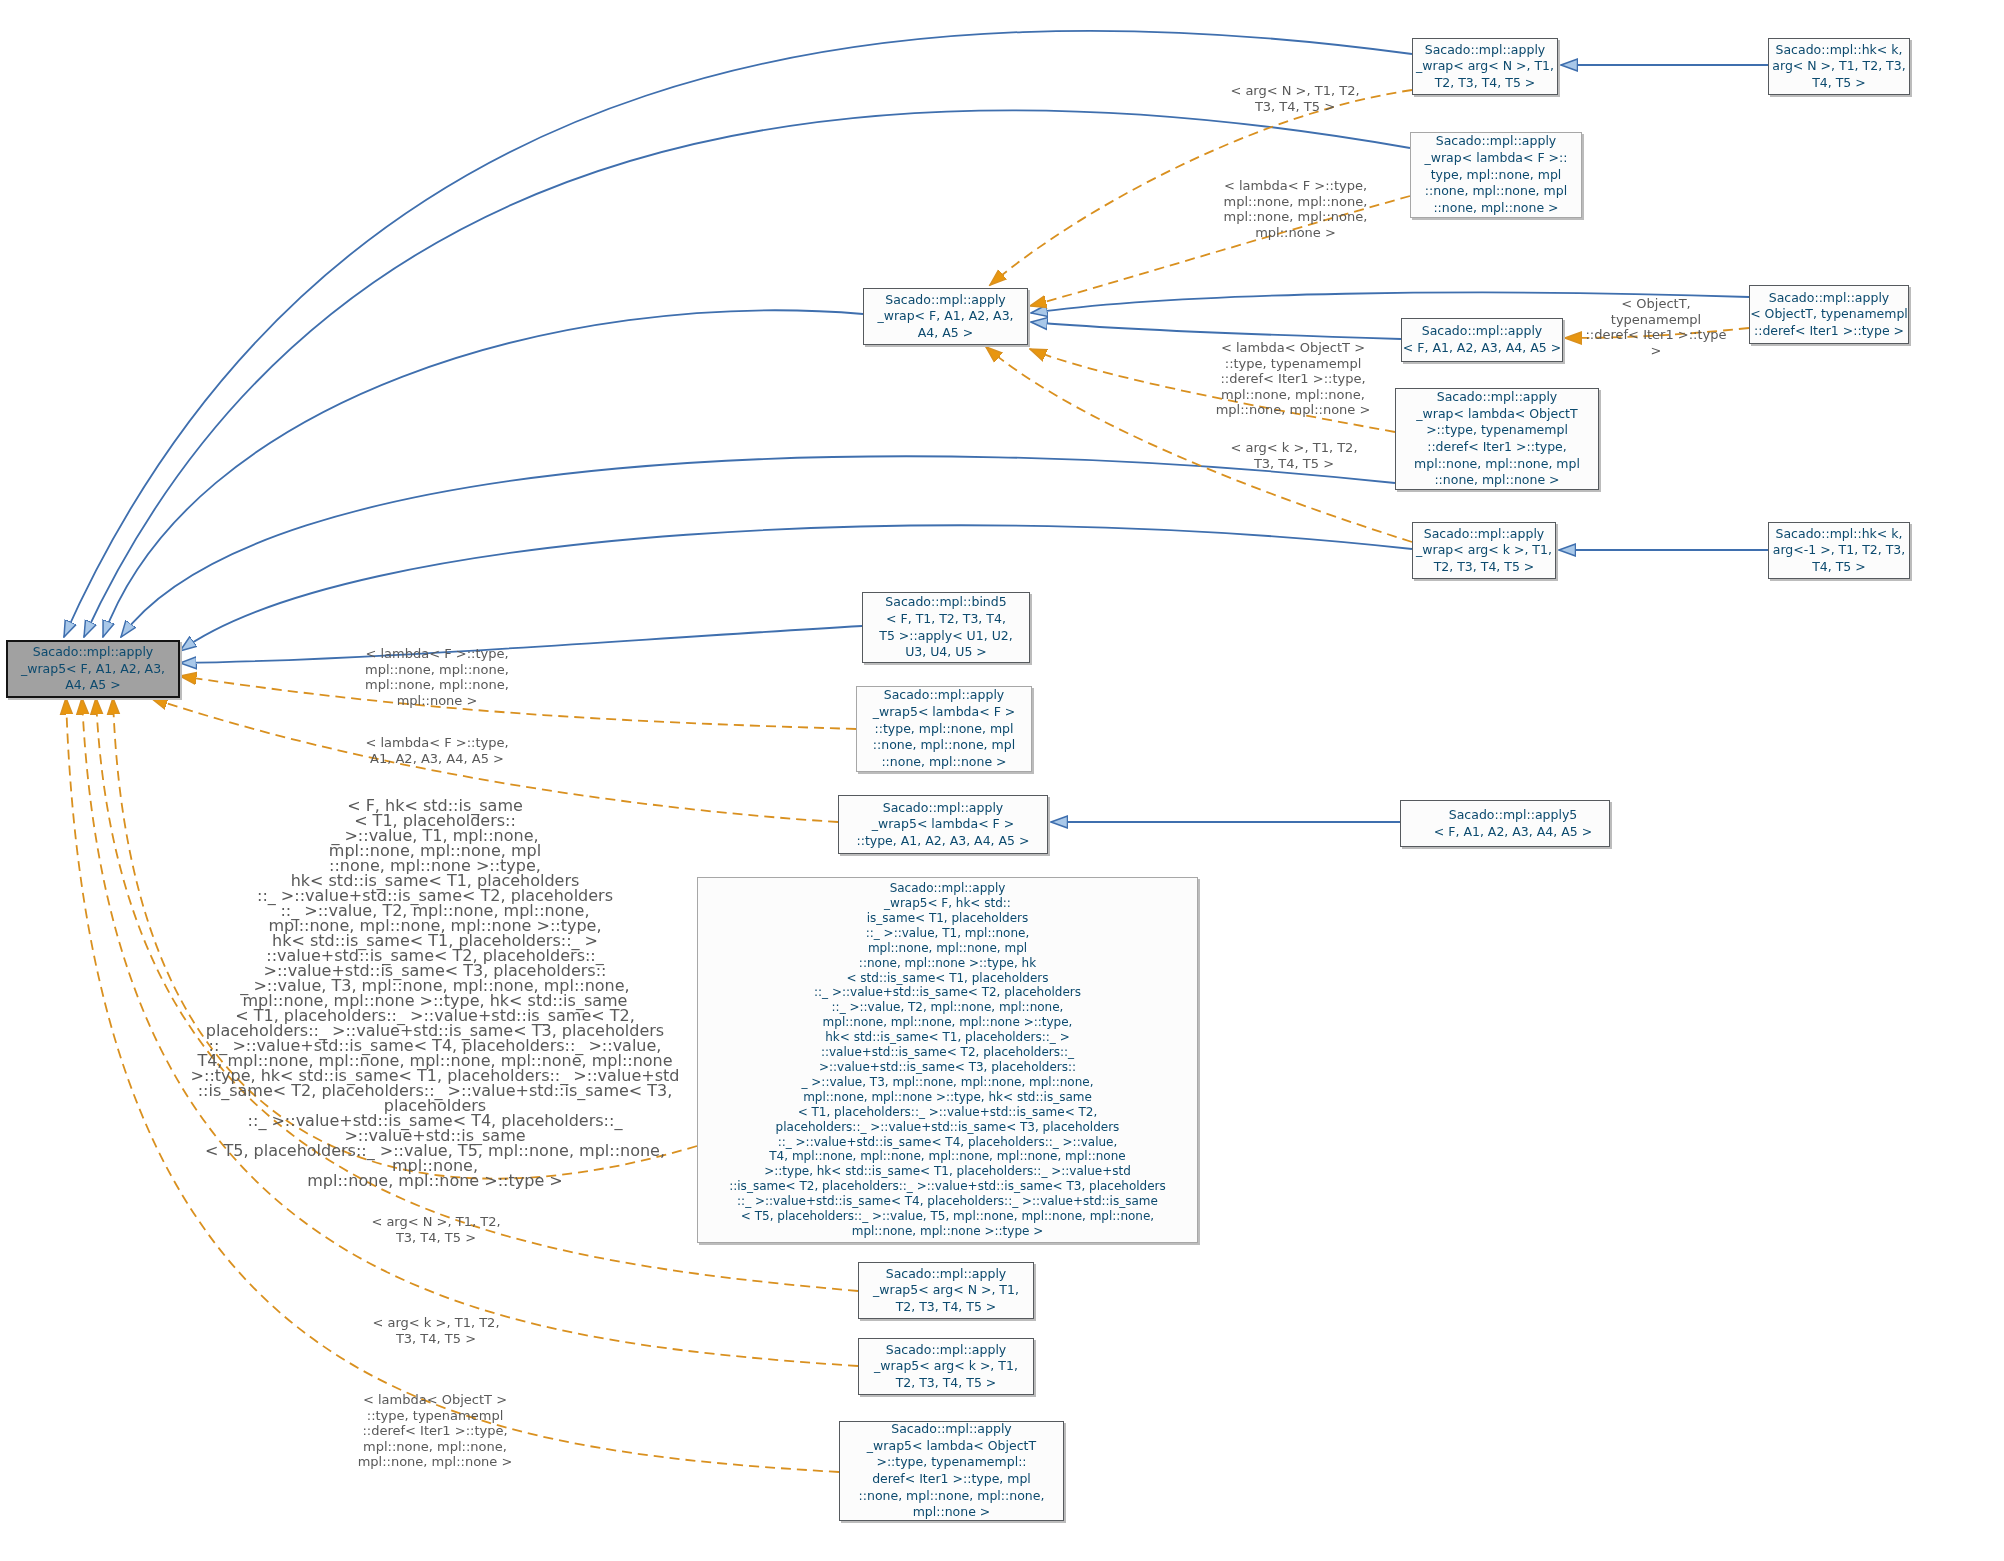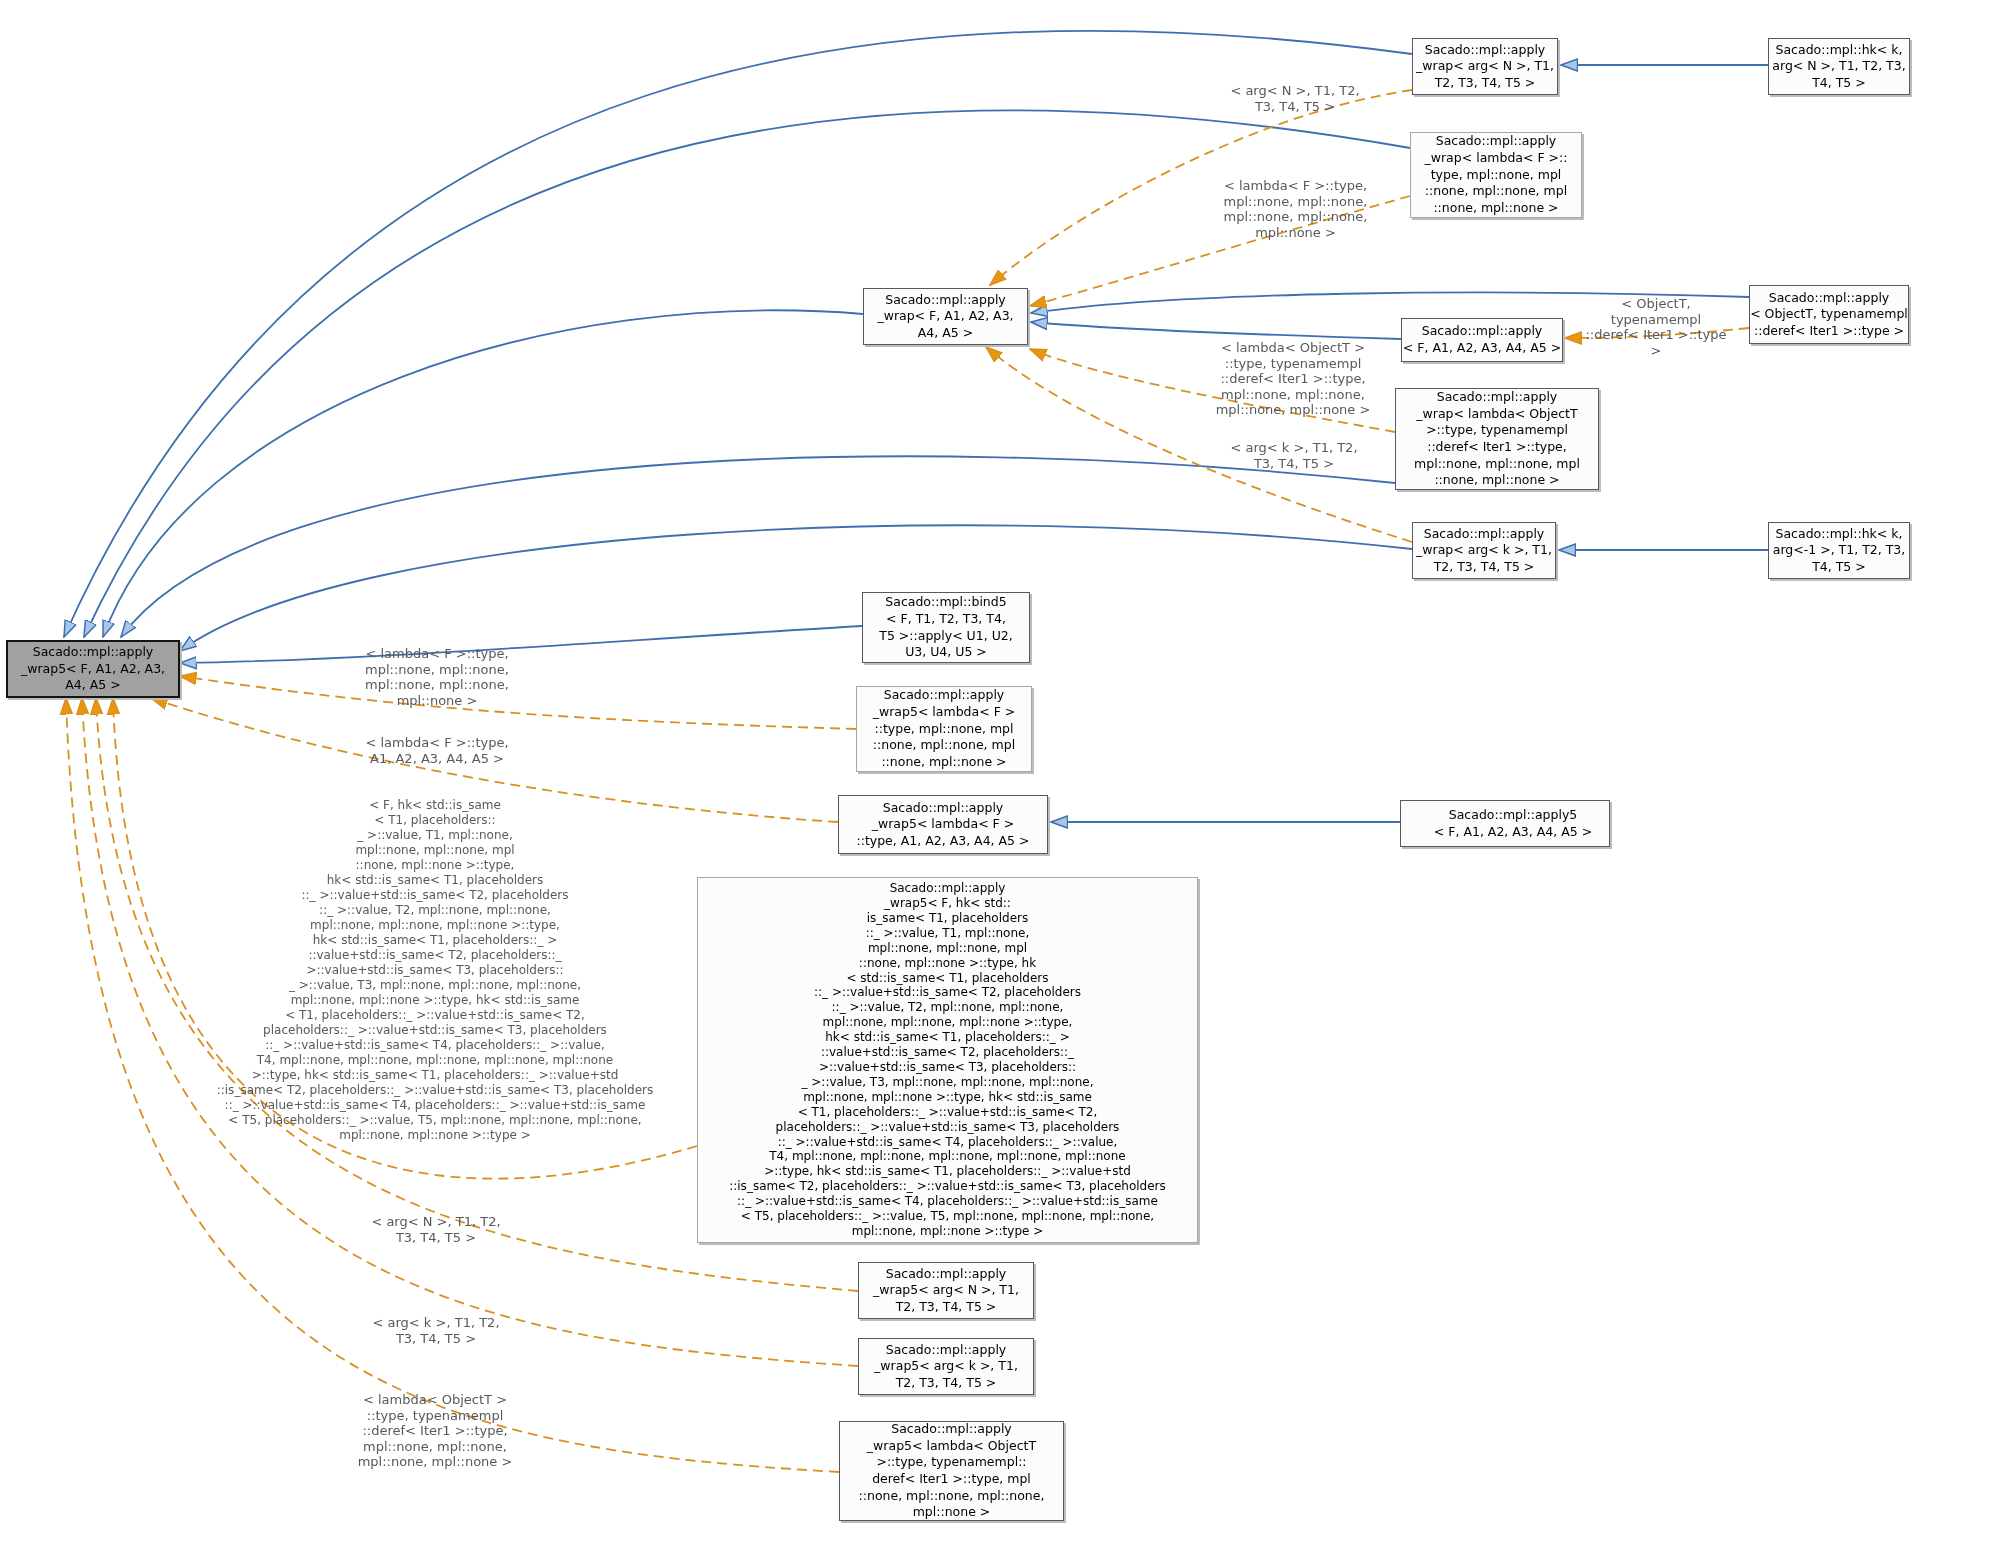--- a/index.html
+++ b/index.html
@@ -3,28 +3,28 @@
 <meta charset="utf-8">
 <style>
   html,body{margin:0;padding:0;}
   body{width:2004px;height:1561px;position:relative;background:#ffffff;
        font-family:"DejaVu Sans","Liberation Sans",sans-serif;overflow:hidden;}
   svg.edges{position:absolute;left:0;top:0;z-index:0;}
   .edge-inherit{stroke:#3f6fae;stroke-width:1.8;fill:none;}
   .edge-template{stroke:#d9901f;stroke-width:1.8;fill:none;stroke-dasharray:10 6;}
   .node{position:absolute;display:flex;align-items:center;justify-content:center;
         background:#fcfcfc;border:1px solid #565a5e;box-shadow:2px 2px 0 #bcbcbc;
-        text-align:center;font-size:12.5px;line-height:1.33;color:#000000;z-index:2;}
+        text-align:center;font-size:12.5px;line-height:1.33;color:#0c4a6e;z-index:2;}
   .node span{white-space:pre-line;}
   .node.light{border-color:#a7a7a7;}
   .node.main{background:#a1a1a1;border:2px solid #141414;}
   .node.big{font-size:12px;line-height:14.9px;}
   .edge-label{position:absolute;text-align:center;white-space:pre-line;color:#595959;
               font-size:13px;line-height:15.5px;z-index:1;}
-  .edge-label.long{font-size:12px;line-height:15px;text-align:center;}
+  .edge-label.long{font-size:16px;line-height:15px;text-align:center;}
 </style>
 </head>
 <body>
 
 <svg class="edges" width="2004" height="1561">
   <defs>
     <marker id="arrow-blue" viewBox="0 0 12 10" refX="11" refY="5" markerWidth="10" markerHeight="9" orient="auto">
       <path d="M0,1 L11,5 L0,9 Z" fill="#a9c8e9" stroke="#3f6fae" stroke-width="1"></path>
     </marker>
     <marker id="arrow-orange" viewBox="0 0 12 10" refX="11" refY="5" markerWidth="10" markerHeight="9" orient="auto">

